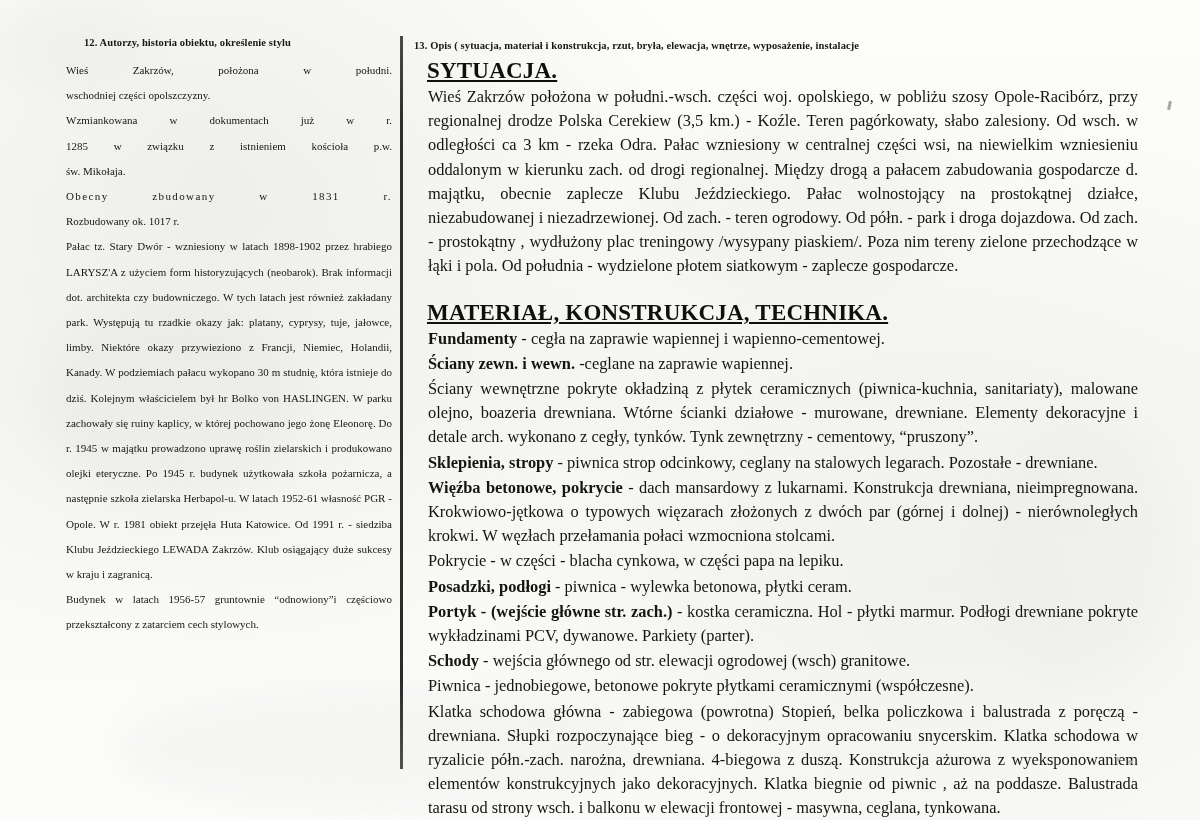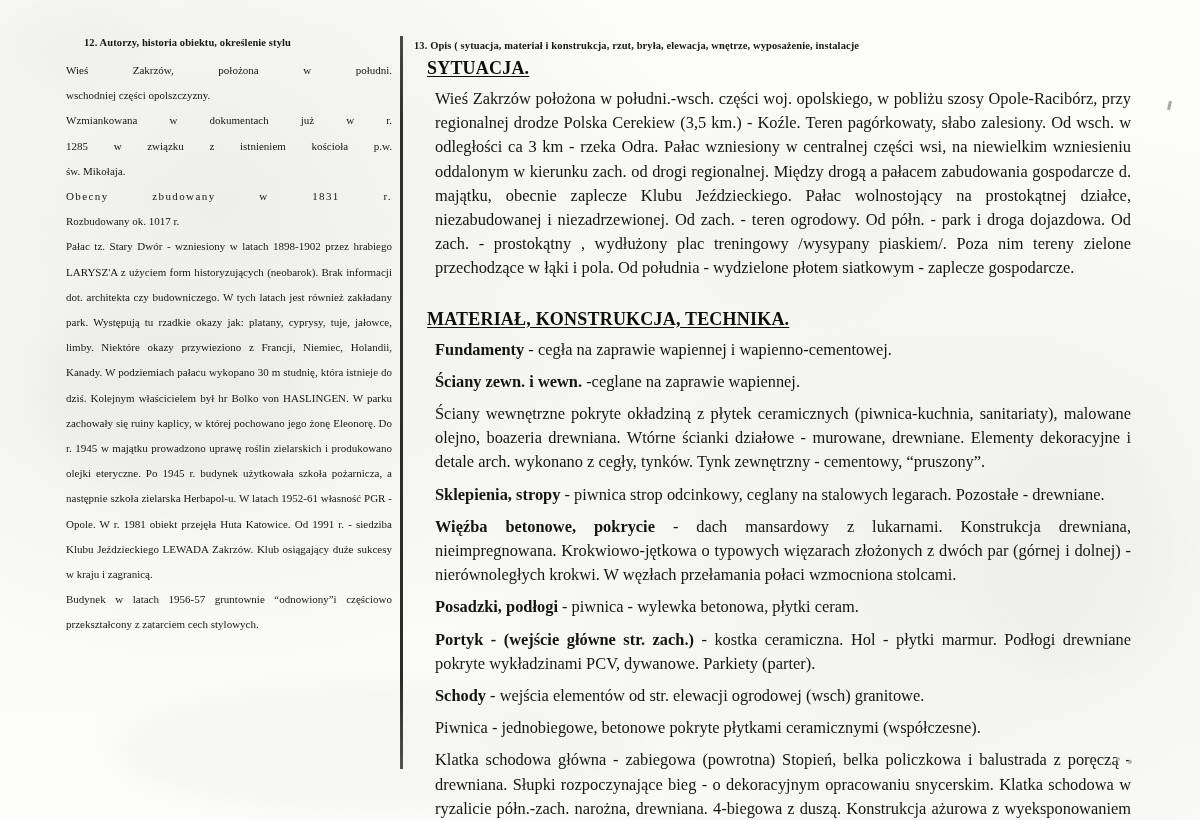--- a/index.html
+++ b/index.html
@@ -93,29 +93,29 @@
 
   
   .lp.wide {
     text-align: justify;
     text-align-last: justify;
   }
 
   
   .sect-title {
     margin: 0 0 0 0;
-    font-size: 18px;
+    font-size: 23px;
     font-weight: bold;
     text-decoration: underline;
     text-underline-offset: 2px;
     letter-spacing: 0.2px;
     color: #0f0f0e;
   }
   .rp {
-    margin: 8px;
+    margin: 1px;
     font-size: 16.4px;
     line-height: 24.2px;
     text-align: justify;
     text-align-last: left;
     color: #141412;
   }
   .rp b { font-weight: bold; }
   .gap { height: 20px; }
 
   
@@ -170,23 +170,24 @@
     <div class="gap"></div>
 
     <h2 class="sect-title">MATERIAŁ, KONSTRUKCJA, TECHNIKA.</h2>
 
     <div id="material-entries">
         <p class="rp"><b>Fundamenty</b><span> - cegła na zaprawie wapiennej i wapienno-cementowej.</span></p>
         <p class="rp"><b>Ściany zewn. i wewn.</b><span> -ceglane na zaprawie wapiennej.</span></p>
         <p class="rp"><span>Ściany wewnętrzne pokryte okładziną z płytek ceramicznych (piwnica-kuchnia, sanitariaty), malowane olejno, boazeria drewniana. Wtórne ścianki działowe - murowane, drewniane. Elementy dekoracyjne i detale arch. wykonano z cegły, tynków. Tynk zewnętrzny - cementowy, “pruszony”.</span></p>
         <p class="rp"><b>Sklepienia, stropy</b><span> - piwnica strop odcinkowy, ceglany na stalowych legarach. Pozostałe - drewniane.</span></p>
         <p class="rp"><b>Więźba betonowe, pokrycie</b><span> - dach mansardowy z lukarnami. Konstrukcja drewniana, nieimpregnowana. Krokwiowo-jętkowa o typowych więzarach złożonych z dwóch par (górnej i dolnej) - nierównoległych krokwi. W węzłach przełamania połaci wzmocniona stolcami.</span></p>
+        <p class="rp"><span>Pokrycie - w części - blacha cynkowa, w części papa na lepiku.</span></p>
         <p class="rp"><b>Posadzki, podłogi</b><span> - piwnica - wylewka betonowa, płytki ceram.</span></p>
         <p class="rp"><b>Portyk - (wejście główne str. zach.)</b><span> - kostka ceramiczna. Hol - płytki marmur. Podłogi drewniane pokryte wykładzinami PCV, dywanowe. Parkiety (parter).</span></p>
-        <p class="rp"><b>Schody</b><span> -  wejścia elementów od str. elewacji ogrodowej (wsch) granitowe.</span></p>
+        <p class="rp"><b>Schody</b><span> -  wejścia głównego od str. elewacji ogrodowej (wsch) granitowe.</span></p>
         <p class="rp"><span>Piwnica - jednobiegowe, betonowe pokryte płytkami ceramicznymi (współczesne).</span></p>
         <p class="rp"><span>Klatka schodowa główna - zabiegowa (powrotna) Stopień, belka policzkowa i balustrada z poręczą - drewniana. Słupki rozpoczynające bieg - o dekoracyjnym opracowaniu snycerskim. Klatka schodowa w ryzalicie półn.-zach. narożna, drewniana. 4-biegowa z duszą. Konstrukcja ażurowa z wyeksponowaniem elementów konstrukcyjnych jako dekoracyjnych. Klatka biegnie od piwnic , aż na poddasze. Balustrada tarasu od strony wsch. i balkonu w elewacji frontowej - masywna, ceglana, tynkowana.</span></p>
       </div>
   </div>
 
   <div class="speck" id="speck-edge"></div>
   <div class="speck" id="speck-a"></div>
   <div class="speck" id="speck-b"></div>
 
 </div>

